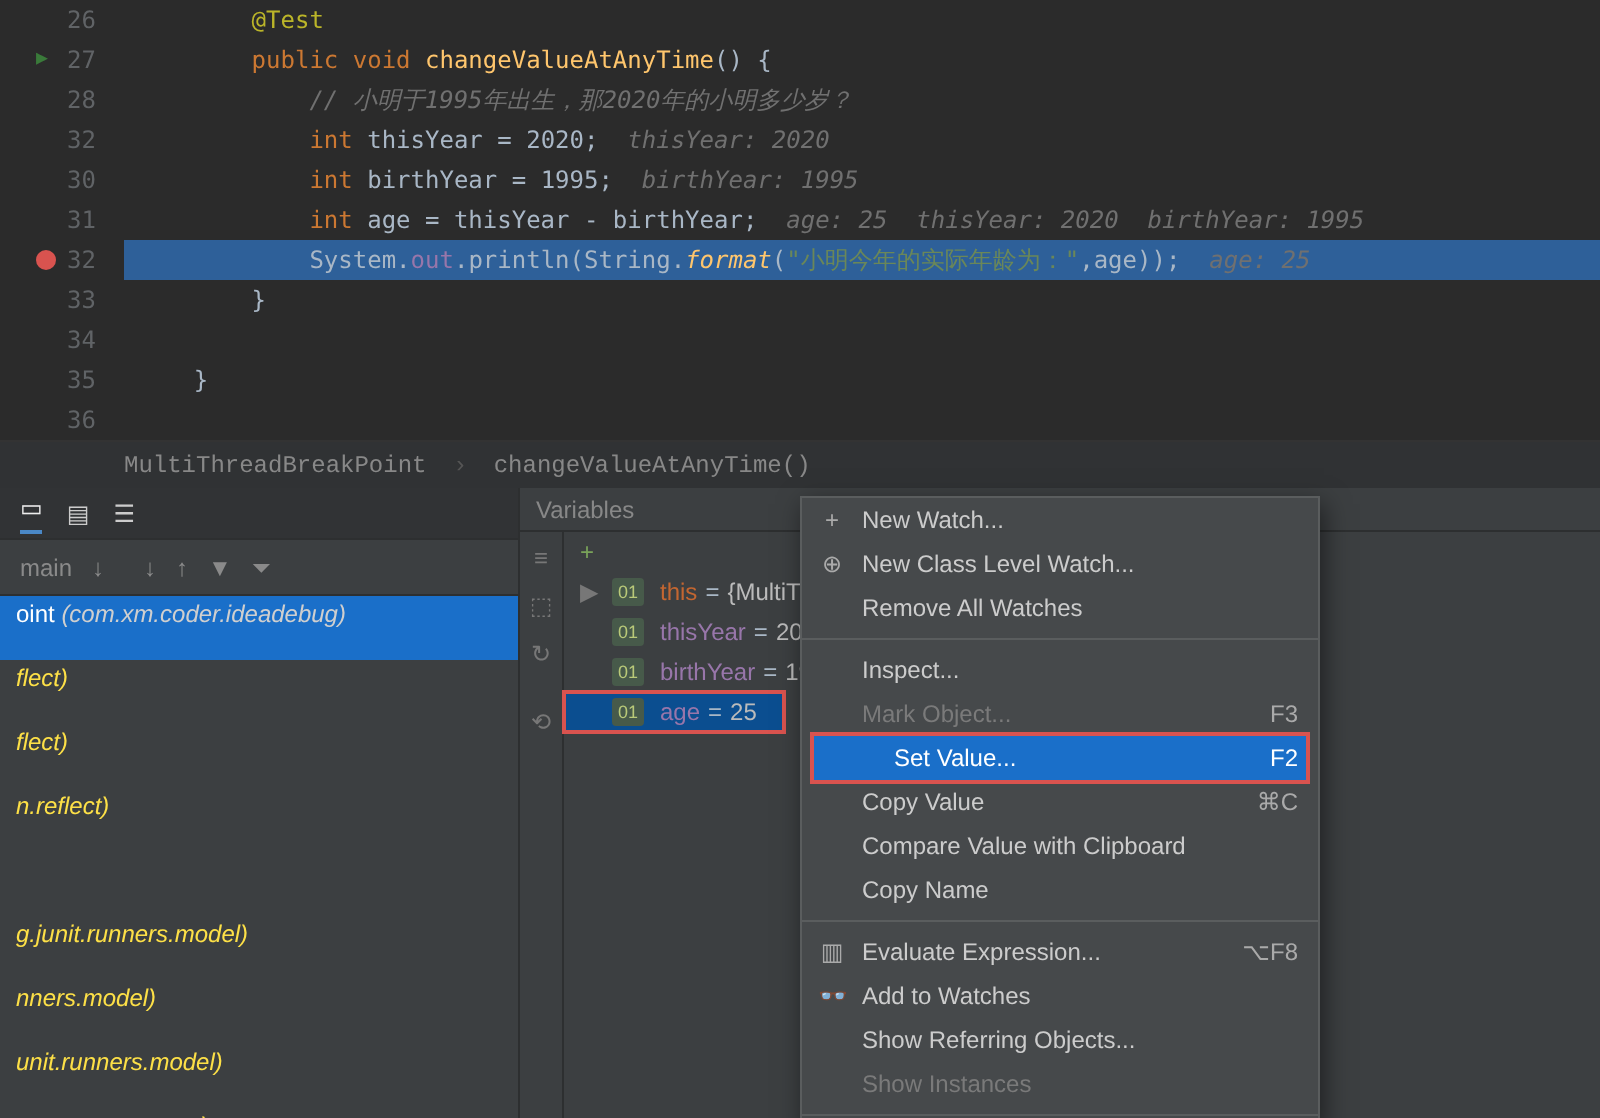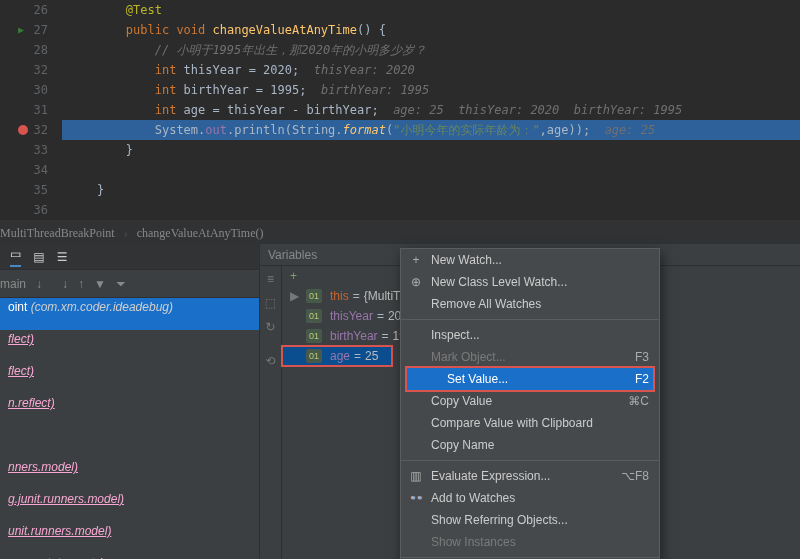--- a/index.html
+++ b/index.html
@@ -34,49 +34,49 @@
   .kw { color: #cc7832; }
   .str { color: #6a8759; }
   .ann { color: #bbb529; }
   .hint { color: #707070; font-style: italic; }
   .fn { color: #ffc66d; }
   .fn-static { color:#ffc66d; font-style: italic;}
   .tx { color: #a9b7c6; }
   .field { color:#9876aa; }
   
   .crumbs {
-    height: 24px; line-height: 24px; 
-    color: #888; font-family: Liberation Serif, serif; border-top: 1px solid #333;
+    height: 24px; line-height: 24px; padding-left: 62px;
+    color: #888; font-family: Liberation Mono, monospace; border-top: 1px solid #333;
     background: #303234;
   }
   .crumbs .sep { color:#555; margin: 0 6px; }
 
   .lower {
     height: calc(559px - 220px - 24px);
     display: flex;
     background: #3c3f41;
   }
   .frames {
     width: 260px; display: flex; flex-direction: column;
     border-right: 1px solid #2d2f30;
     font-family: sans-serif;
   }
   .toolbar2 {
     height: 28px; display: flex; align-items: center; gap: 10px;
-    padding: 0 0; color:#8a8a8a; border-bottom: 1px solid #2d2f30;
+    padding: 0 10px; color:#8a8a8a; border-bottom: 1px solid #2d2f30;
   }
   .framelist { flex: 1; overflow: hidden; }
   .framelist .fi {
     height: 32px; line-height: 18px;
     padding: 0 8px; white-space: nowrap;
     text-overflow: ellipsis; overflow: hidden;
   }
   .framelist .fi.sel { background: #1a6fc9; color: #fff; }
   .framelist .fi .pkg { font-style: italic; color: #cfcfcf; }
-  .framelist .fi .lib { color:#f9a8d4; font-style: italic; text-decoration: underline;}
+  .framelist .fi .lib { color:#fde047; font-style: italic;}
 
   .vars {
     flex: 1; display: flex; flex-direction: column;
     position: relative; font-family: sans-serif;
   }
   .vars-title {
     height: 22px; line-height: 22px;
     color:#888; padding-left: 8px; border-bottom: 1px solid #2d2f30;
     background: #3c3f41; display:flex; align-items:center; gap:6px;
   }
@@ -185,22 +185,22 @@
         <span>↑</span>
         <span>▼</span>
         <span>⏷</span>
       </div>
     <div class="framelist" id="framelist">
         <div class="fi sel"><span>oint </span><span class="pkg">(com.xm.coder.ideadebug)</span></div>
         <div class="fi"><span class="lib">flect)</span></div>
         <div class="fi"><span class="lib">flect)</span></div>
         <div class="fi"><span class="lib">n.reflect)</span></div>
         <div class="fi"><span class="lib"></span></div>
+        <div class="fi"><span class="lib">g.junit.runners.model)</span></div>
         <div class="fi"><span class="lib">nners.model)</span></div>
-        <div class="fi"><span class="lib">g.junit.runners.model)</span></div>
         <div class="fi"><span class="lib">unit.runners.model)</span></div>
         <div class="fi"><span class="lib">nners.statements)</span></div>
       </div>
   </div>
 
   <div class="vars">
     <div class="vars-title">
       <span>Variables</span>
     </div>
     <div style="display:flex; height:calc(100% - 22px);">

